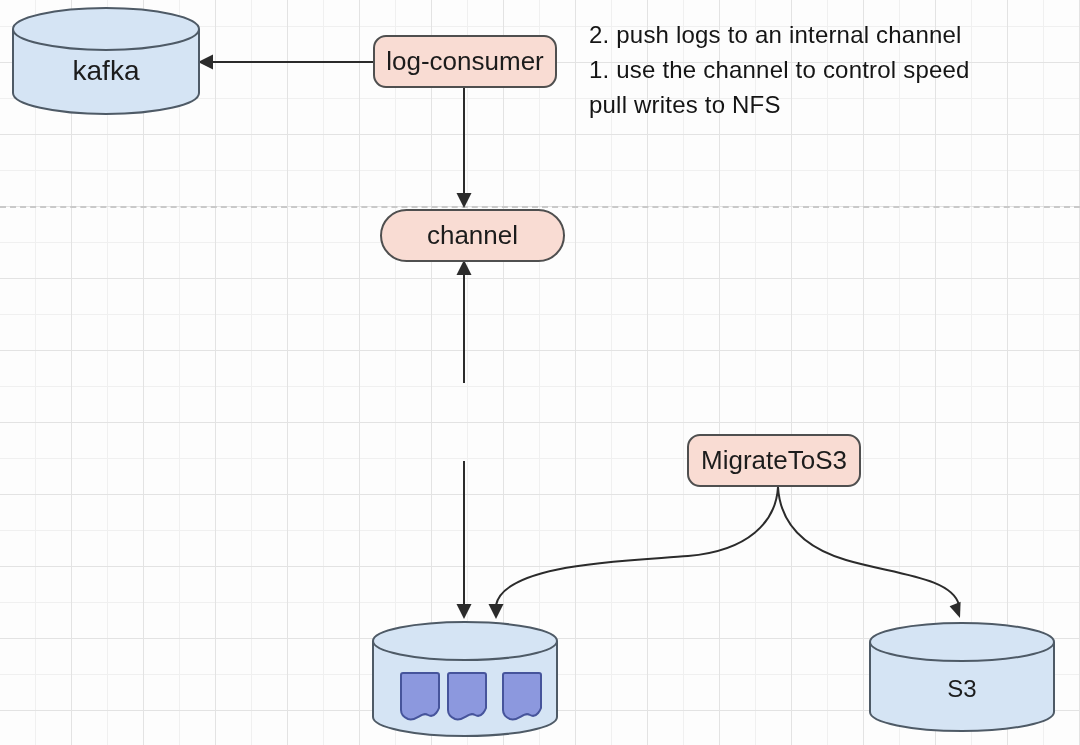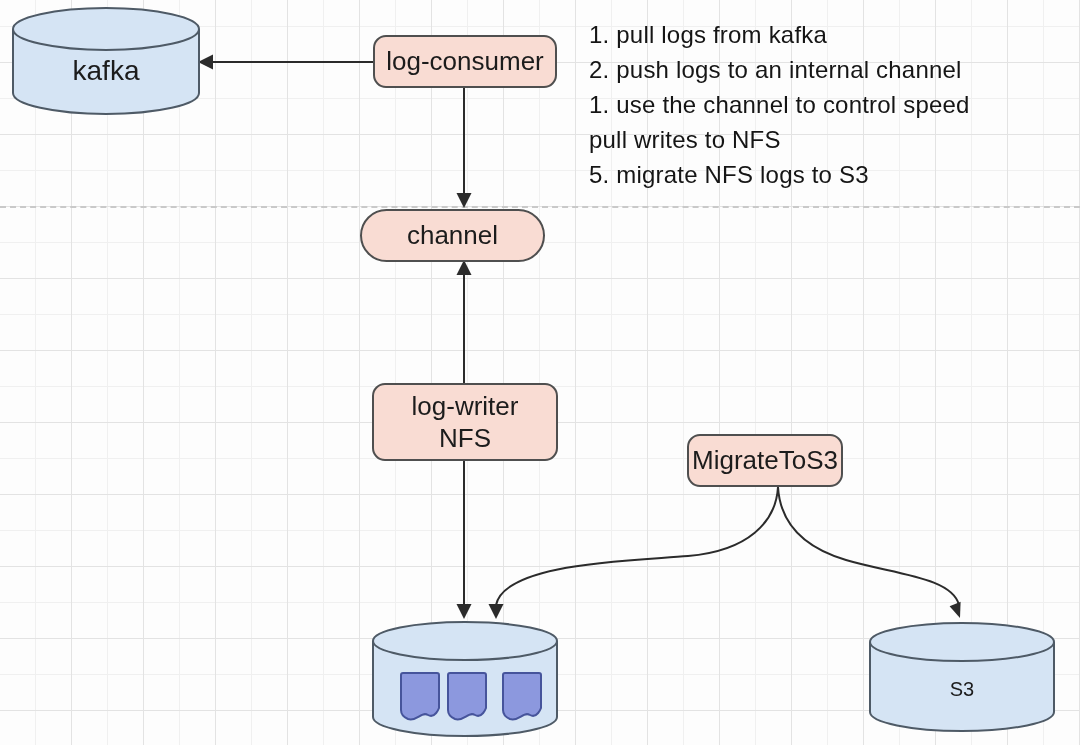--- a/index.html
+++ b/index.html
@@ -76,30 +76,26 @@
       <path d="M1,23 v64 a93,21 0 0 0 186,0 v-64" fill="#d5e4f4" stroke="#4e5a66" stroke-width="2"></path>
       <ellipse cx="94" cy="23" rx="93" ry="21" fill="#d5e4f4" stroke="#4e5a66" stroke-width="2"></ellipse>
     </svg>
     <span class="cyl-label" style="margin-top:18px;font-size:28px;">kafka</span>
   </div>
 
   <div class="node pinkbox" style="left:373px;top:35px;width:184px;height:53px;">
     <span>log-consumer</span>
   </div>
 
-  <div class="node pinkbox pill" style="left:360px;top:209px;width:185px;height:53px;text-align:right;">
+  <div class="node pinkbox pill" style="left:380px;top:209px;width:185px;height:53px;text-align:right;">
     <span>channel</span>
   </div>
 
-  <div class="node pinkbox" style="left:372px;top:383px;width:186px;height:78px;">
-    <span>log-writer</span>
-    <span>NFS</span>
-  </div>
 
-  <div class="node pinkbox" style="left:687px;top:434px;width:156px;height:53px;">
+  <div class="node pinkbox" style="left:687px;top:434px;width:174px;height:53px;">
     <span>MigrateToS3</span>
   </div>
 
   <div class="node cyl" style="left:372px;top:620px;width:186px;height:118px;">
     <svg width="186" height="118" viewBox="0 0 186 118">
       <path d="M1,21 v76 a92,19 0 0 0 184,0 v-76" fill="#d5e4f4" stroke="#4e5a66" stroke-width="2"></path>
       <ellipse cx="93" cy="21" rx="92" ry="19" fill="#d5e4f4" stroke="#4e5a66" stroke-width="2"></ellipse>
       <g fill="#8c98de" stroke="#46549b" stroke-width="2">
         <path d="M29,55 q0,-2 2,-2 h34 q2,0 2,2 v33 c0,0 -4,11 -11,7 c-7,-4 -11,7 -20,4 q-7,-3 -7,-9 z"></path>
         <path d="M76,55 q0,-2 2,-2 h34 q2,0 2,2 v33 c0,0 -4,11 -11,7 c-7,-4 -11,7 -20,4 q-7,-3 -7,-9 z"></path>
@@ -107,24 +103,22 @@
       </g>
     </svg>
     <span class="cyl-label"></span>
   </div>
 
   <div class="node cyl" style="left:869px;top:621px;width:186px;height:112px;">
     <svg width="186" height="112" viewBox="0 0 186 112">
       <path d="M1,21 v70 a92,19 0 0 0 184,0 v-70" fill="#d5e4f4" stroke="#4e5a66" stroke-width="2"></path>
       <ellipse cx="93" cy="21" rx="92" ry="19" fill="#d5e4f4" stroke="#4e5a66" stroke-width="2"></ellipse>
     </svg>
-    <span class="cyl-label" style="margin-top:24px;font-size:20px;">S3</span>
+    <span class="cyl-label" style="margin-top:24px;font-size:24px;">S3</span>
   </div>
 
   <div class="notes">
-    <div>1. pull logs from kafka</div>
     <div>2. push logs to an internal channel</div>
     <div>1. use the channel to control speed</div>
     <div>pull writes to NFS</div>
-    <div>5. migrate NFS logs to S3</div>
   </div>
 
 </div>
 
 </body></html>

